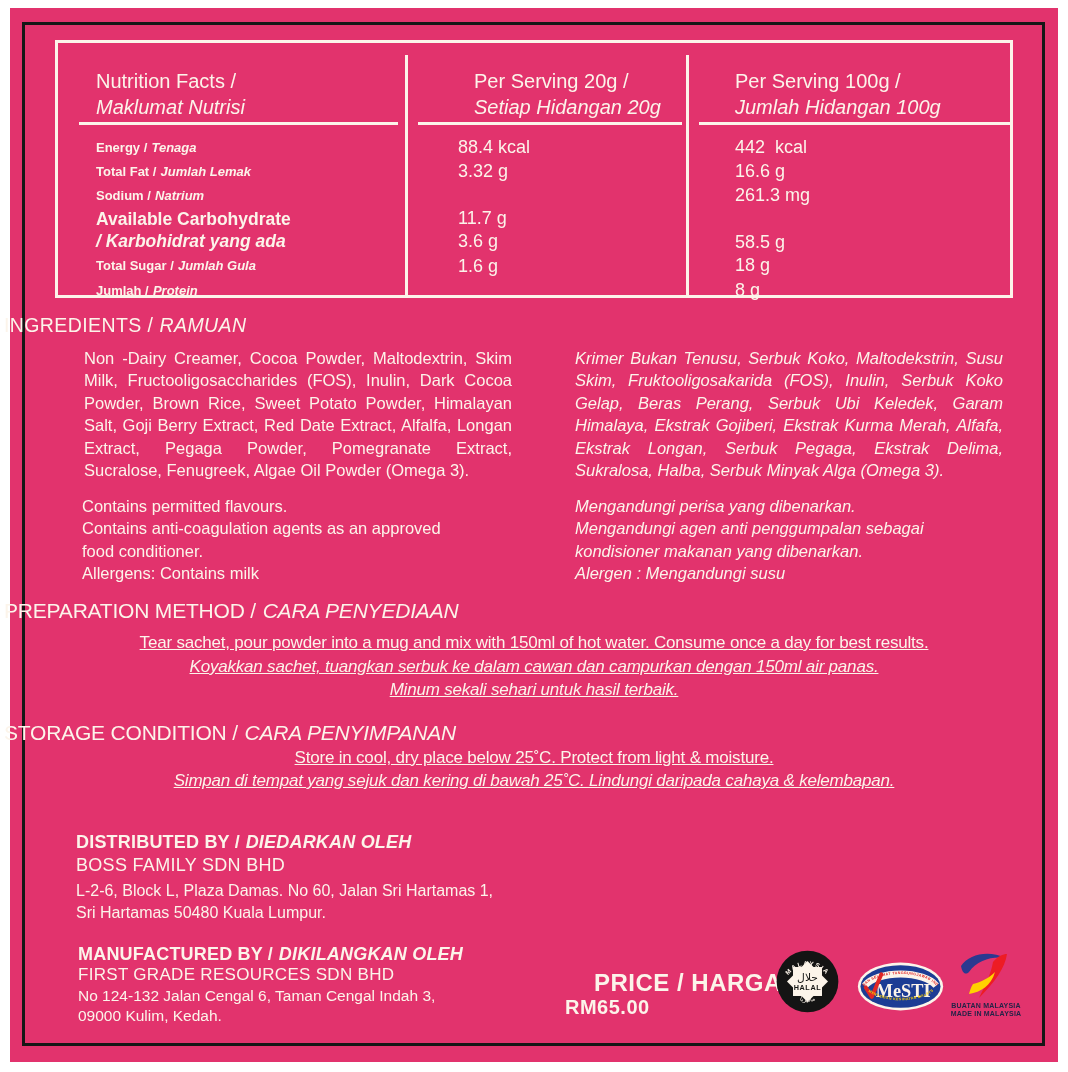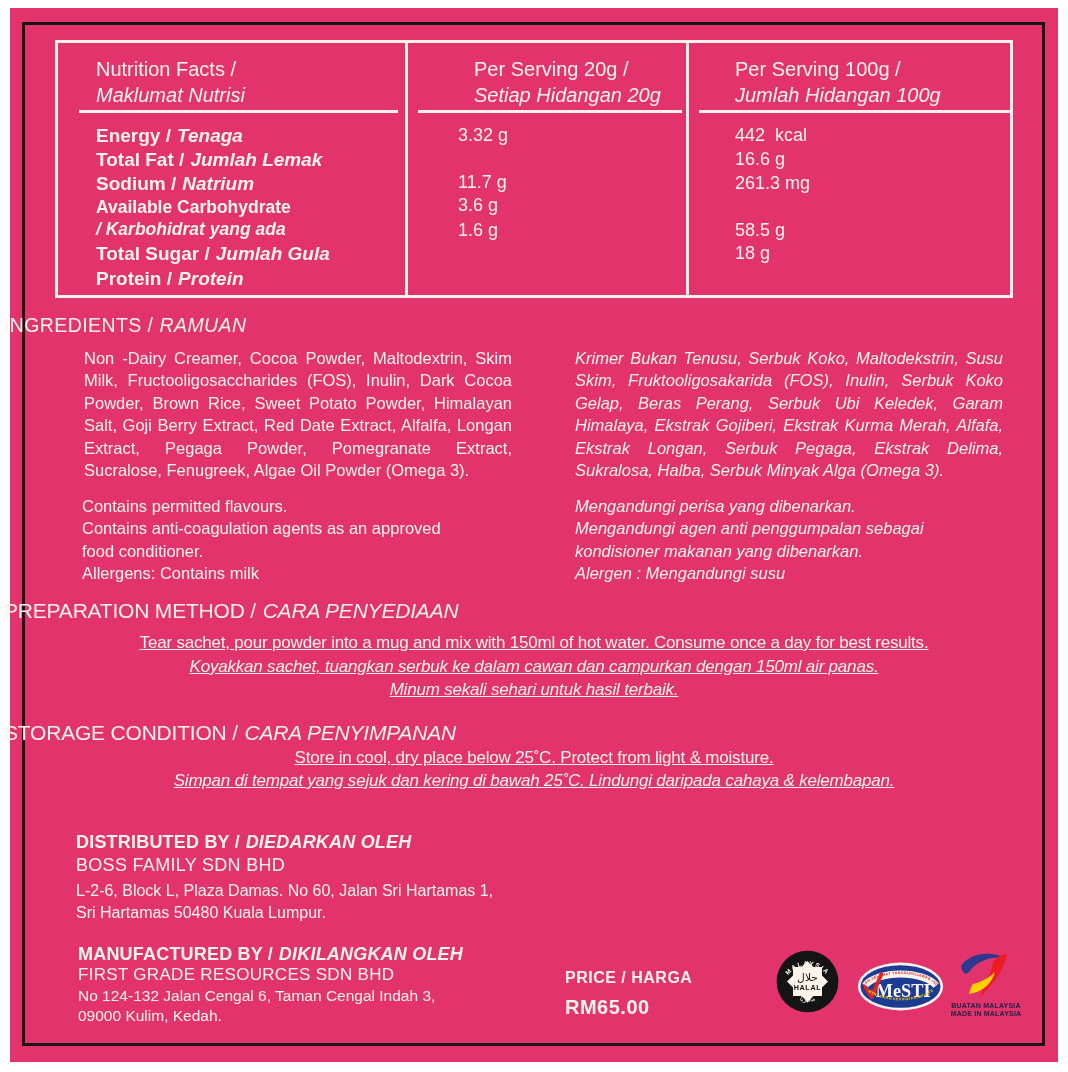--- a/index.html
+++ b/index.html
@@ -16,37 +16,37 @@
   }
   #label{position:relative;width:1068px;height:1072px;overflow:hidden;}
   .panel{position:absolute;left:10px;top:8px;right:10px;bottom:10px;background:var(--pink);}
   .frame{position:absolute;left:22px;top:22px;right:23px;bottom:26px;border:3px solid var(--ink);pointer-events:none;}
   .it{font-style:italic;}
   .pre{white-space:pre-line;}
   .gap-r{margin-right:0.32em;}
 
   
   .ntable{position:absolute;left:55px;top:40px;width:952px;height:252px;border:3px solid var(--cream);}
-  .ncol{position:absolute;top:0;bottom:0;}
+  .ncol{position:absolute;top:12px;bottom:0;}
   .ncol1{left:0;width:347px;}
   .ncol2{left:347px;width:281px;border-left:3px solid var(--cream);}
   .ncol3{left:628px;right:0;border-left:3px solid var(--cream);}
   .nhead{position:absolute;top:0;left:0;right:0;height:67px;font-size:20px;font-weight:500;line-height:26px;padding-top:13px;box-sizing:border-box;}
   .ncol1 .nhead{padding-left:38px;}
   .ncol2 .nhead{padding-left:66px;}
   .ncol3 .nhead{padding-left:46px;}
   .hline{position:absolute;top:67px;height:2.5px;background:var(--cream);}
   .ncol1 .hline{left:21px;right:7px;}
   .ncol2 .hline{left:10px;right:7px;}
   .ncol3 .hline{left:10px;right:0;}
   .nrows{position:absolute;top:70px;left:0;right:0;bottom:0;padding-top:11px;box-sizing:border-box;}
   .ncol1 .nrows{padding-left:38px;}
   .ncol2 .nrows{padding-left:50px;}
   .ncol3 .nrows{padding-left:46px;}
-  .nr{height:24px;line-height:23px;font-size:19px;font-weight:600;}
+  .nr{height:24px;line-height:23px;font-size:13px;font-weight:600;}
   .nr2{height:46px;line-height:22px;font-size:17.5px;font-weight:600;}
   .val{font-weight:500;font-size:18px;white-space:pre;}
   .valr2{display:flex;align-items:flex-end;padding-bottom:1px;box-sizing:border-box;}
 
   
   .sechead{position:absolute;left:4px;width:100%;text-align:left;font-size:19.5px;font-weight:500;letter-spacing:0.4px;}
   .sechead-cond{letter-spacing:-0.2px;font-size:21px;}
 
   
   .ingcol{position:absolute;width:428px;font-size:16.5px;line-height:22.4px;text-align:justify;font-weight:500;}
@@ -54,21 +54,21 @@
 
   
   .cline{position:absolute;left:0;width:100%;text-align:center;font-size:17px;letter-spacing:-0.2px;font-weight:500;text-decoration:underline;}
 
   
   .blockhead{position:absolute;font-size:18px;font-weight:700;letter-spacing:0.2px;}
   .company{position:absolute;font-size:18px;font-weight:400;letter-spacing:0.3px;}
   .address{position:absolute;font-size:16px;line-height:21.5px;font-weight:500;}
 
   
-  .price-label{position:absolute;left:565px;top:969px;font-size:16px;font-weight:600;letter-spacing:0.5px;text-align:right;}
+  .price-label{position:absolute;left:594px;top:969px;font-size:24px;font-weight:600;letter-spacing:0.5px;text-align:right;}
   .price-value{position:absolute;left:565px;top:996px;font-size:20px;font-weight:700;letter-spacing:0.5px;}
 
   
   .logo{position:absolute;}
   .mim-text{position:absolute;left:948px;top:1002px;width:76px;text-align:center;font-size:7px;line-height:8px;font-weight:700;color:#232347;letter-spacing:0.2px;}
 </style>
 </head>
 <body>
 
 <div id="label">
@@ -82,50 +82,52 @@
         <div>Nutrition Facts /</div>
         <div class="it">Maklumat Nutrisi</div>
       </div>
       <div class="hline"></div>
       <div class="nrows">
         <div class="nr"><span class="gap-r">Energy /</span><span class="it">Tenaga</span></div>
         <div class="nr"><span class="gap-r">Total Fat /</span><span class="it">Jumlah Lemak</span></div>
         <div class="nr"><span class="gap-r">Sodium /</span><span class="it">Natrium</span></div>
         <div class="nr2"><span>Available Carbohydrate</span><br><span class="it">/ Karbohidrat yang ada</span></div>
         <div class="nr" style="height:25px"><span class="gap-r">Total Sugar /</span><span class="it">Jumlah Gula</span></div>
-        <div class="nr"><span class="gap-r">Protein /</span><span class="it">Protein</span></div>
+        <div class="nr"><span class="gap-r">Jumlah /</span><span class="it">Protein</span></div>
       </div>
     </div>
 
     <div class="ncol ncol2">
       <div class="nhead">
         <div>Per Serving 20g /</div>
         <div class="it">Setiap Hidangan 20g</div>
       </div>
       <div class="hline"></div>
       <div class="nrows">
+        <div class="nr val">88.4 kcal</div>
         <div class="nr val">3.32 g</div>
         <div class="nr2 val valr2">11.7 g</div>
         <div class="nr val" style="height:25px">3.6 g</div>
         <div class="nr val">1.6 g</div>
       </div>
     </div>
 
     <div class="ncol ncol3">
       <div class="nhead">
         <div>Per Serving 100g /</div>
         <div class="it">Jumlah Hidangan 100g</div>
       </div>
       <div class="hline"></div>
       <div class="nrows">
         <div class="nr val">442  kcal</div>
         <div class="nr val">16.6 g</div>
         <div class="nr val">261.3 mg</div>
         <div class="nr2 val valr2">58.5 g</div>
         <div class="nr val" style="height:25px">18 g</div>
+        <div class="nr val">8 g</div>
       </div>
     </div>
   </div>
 
   <div class="sechead" style="top:314px">
     <span class="gap-r">INGREDIENTS /</span><span class="it">RAMUAN</span>
   </div>
   <div class="ingcol" style="left:84px;top:347px">Non -Dairy Creamer, Cocoa Powder, Maltodextrin, Skim Milk, Fructooligosaccharides (FOS), Inulin, Dark Cocoa Powder, Brown Rice, Sweet Potato Powder, Himalayan Salt, Goji Berry Extract, Red Date Extract, Alfalfa, Longan Extract, Pegaga Powder, Pomegranate Extract, Sucralose, Fenugreek, Algae Oil Powder (Omega 3).</div>
   <div class="ingcol it" style="left:575px;top:347px">Krimer Bukan Tenusu, Serbuk Koko, Maltodekstrin, Susu Skim, Fruktooligosakarida (FOS), Inulin, Serbuk Koko Gelap, Beras Perang, Serbuk Ubi Keledek, Garam Himalaya, Ekstrak Gojiberi, Ekstrak Kurma Merah, Alfafa, Ekstrak Longan, Serbuk Pegaga, Ekstrak Delima, Sukralosa, Halba, Serbuk Minyak Alga (Omega 3).</div>
 

